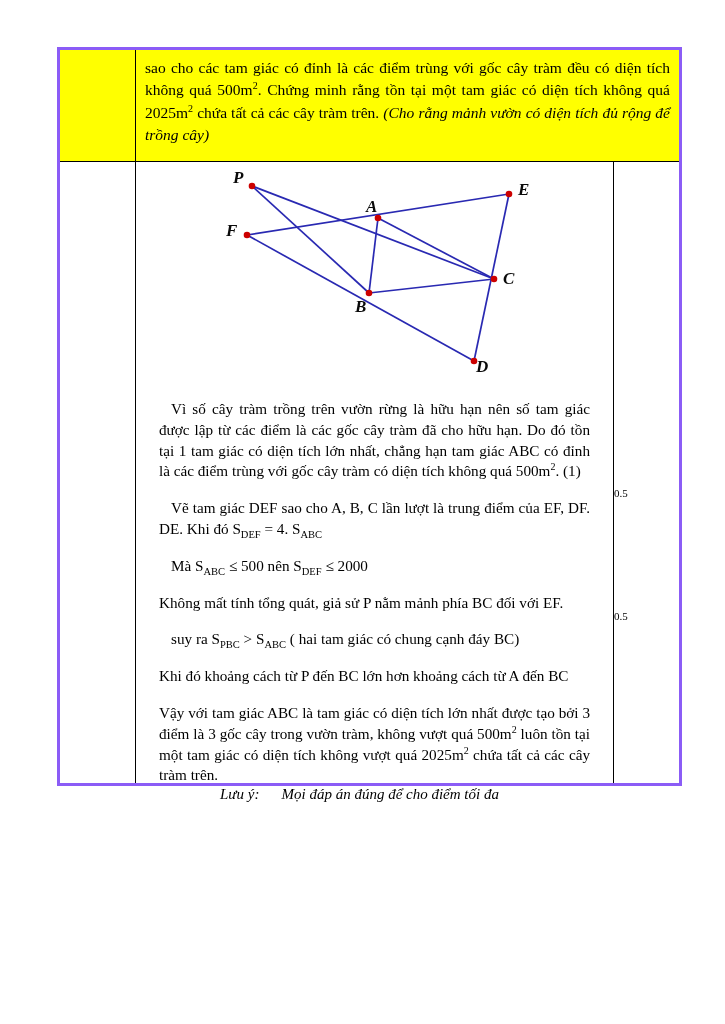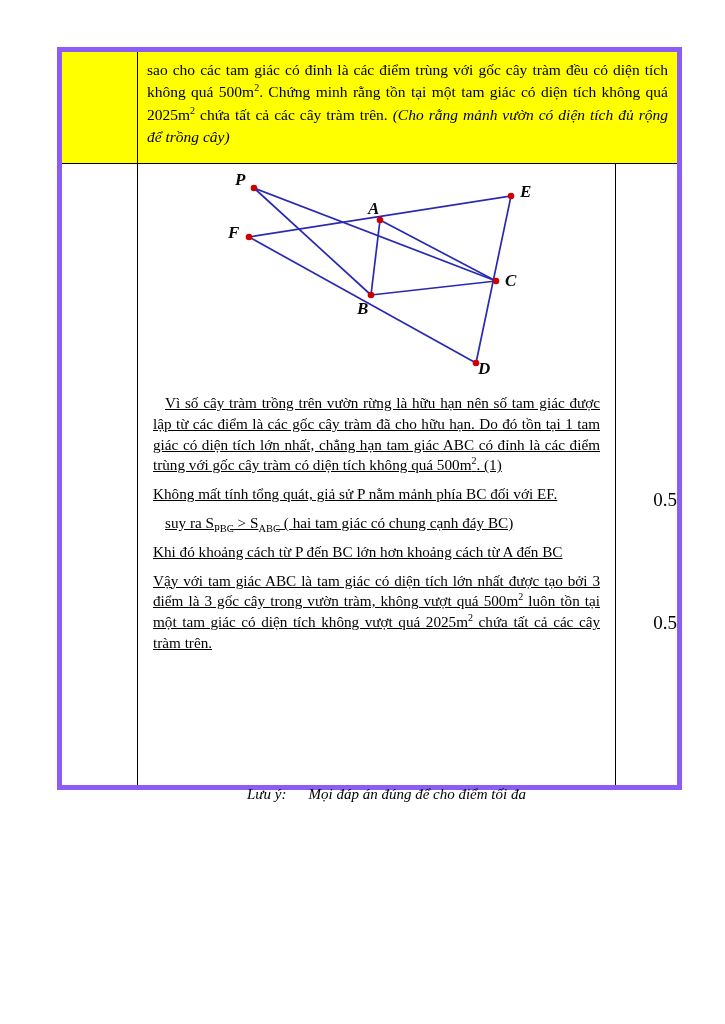--- a/index.html
+++ b/index.html
@@ -7,57 +7,57 @@
   body {
     width:725px; height:1024px;
     font-family:"Liberation Serif", serif;
     color:#000;
     position:relative;
   }
   .doc { position:relative; width:725px; height:1024px; background:#fff; overflow:hidden; }
 
   .answer-table {
     position:absolute; left:57px; top:47px; width:625px;
-    border:5px solid #8b5cf6;
+    border:3px solid #8b5cf6;
   }
   .row { display:flex; width:100%; }
   .row-problem { height:112px; border-bottom:1px solid #000; }
   .row-solution { height:621px; }
   .cell { overflow:hidden; }
   .cell-left { width:76px; border-right:1px solid #000; flex:0 0 auto; }
   .cell-yellow { background:var(--highlight, #ffff00); }
   .cell-problem {
     flex:1 1 auto;
     padding:7px 9px 0 9px;
     font-size:15.5px; line-height:22.3px;
     text-align:justify;
   }
   .cell-main { width:477px; flex:0 0 auto; }
   .cell-score { flex:1 1 auto; border-left:1px solid #000; position:relative; }
-  .score { position:absolute; width:100%; text-align:right; font-size:19px; }
+  .score { position:absolute; width:100%; text-align:left; font-size:11px; }
   .score-1 { top:325px; }
   .score-2 { top:448px; }
 
   .figure-wrap { margin-top:5px; height:216px; }
   svg { display:block; }
   .fig-label {
     font-family:"Liberation Serif", serif;
     font-style:italic; font-weight:bold;
     font-size:17px; fill:#0a0a0a;
   }
 
   .solution-text { padding:0 7px; font-size:15.2px; line-height:20.8px; text-align:justify; }
-  .sol-p { margin:8px;text-decoration:underline; }
+  .sol-p { margin:16px; }
   .sol-p.indent { text-indent:12px; }
   sub { font-size:10.5px; line-height:0; }
   sup { font-size:10px; line-height:0; }
   .it { font-style:italic; }
 
   .footer-note {
-    position:absolute; left:74px; top:786px; width:625px;
+    position:absolute; left:47px; top:786px; width:625px;
     text-align:center; font-style:italic; font-size:15px;
   }
   .footer-note .note-label { margin-right:22px; }
 </style>
 </head>
 <body>
 
 <div class="doc">
 
   <div class="answer-table">
@@ -93,20 +93,22 @@
               <circle cx="358" cy="112" r="3.3" fill="#cc0000"></circle>
               <text x="367" y="117" class="fig-label">C</text>
               <circle cx="233" cy="126" r="3.3" fill="#cc0000"></circle>
               <text x="219" y="145" class="fig-label">B</text>
               <circle cx="338" cy="194" r="3.3" fill="#cc0000"></circle>
               <text x="340" y="205" class="fig-label">D</text>
             </svg>
         </div>
         <div class="solution-text">
             <p class="sol-p indent"><span>Vì số cây tràm trồng trên vườn rừng là hữu hạn nên số tam giác được lập từ các điểm là các gốc cây tràm đã cho hữu hạn. Do đó tồn tại 1 tam giác có diện tích lớn nhất, chẳng hạn tam giác ABC có đỉnh là các điểm trùng với gốc cây tràm có diện tích không quá 500m</span><sup>2</sup><span>.  (1)</span></p>
+            <p class="sol-p indent"><span>Vẽ tam giác DEF sao cho A, B, C lần lượt là trung điểm của EF, DF. DE. Khi đó S</span><sub>DEF</sub><span> = 4. S</span><sub>ABC</sub></p>
+            <p class="sol-p indent"><span>Mà S</span><sub>ABC</sub><span>  ≤ 500 nên S</span><sub>DEF</sub><span> ≤ 2000</span></p>
             <p class="sol-p"><span>Không mất tính tổng quát, giả sử P nằm mảnh phía BC đối với EF.</span></p>
             <p class="sol-p indent"><span>suy ra  S</span><sub>PBC</sub><span> &gt; S</span><sub>ABC</sub><span>    ( hai tam giác có chung cạnh đáy BC)</span></p>
             <p class="sol-p"><span>Khi đó khoảng cách từ P đến BC lớn hơn khoảng cách từ A đến BC</span></p>
             <p class="sol-p"><span>Vậy với tam giác ABC là tam giác có diện tích lớn nhất được tạo bởi 3 điểm là 3 gốc cây trong vườn tràm, không vượt quá 500m</span><sup>2</sup><span> luôn  tồn tại một tam giác có diện tích không vượt quá 2025m</span><sup>2</sup><span> chứa tất cả các cây tràm trên.</span></p>
           </div>
       </div>
       <div class="cell cell-score">
         <div class="score score-1">0.5</div>
         <div class="score score-2">0.5</div>
       </div>

